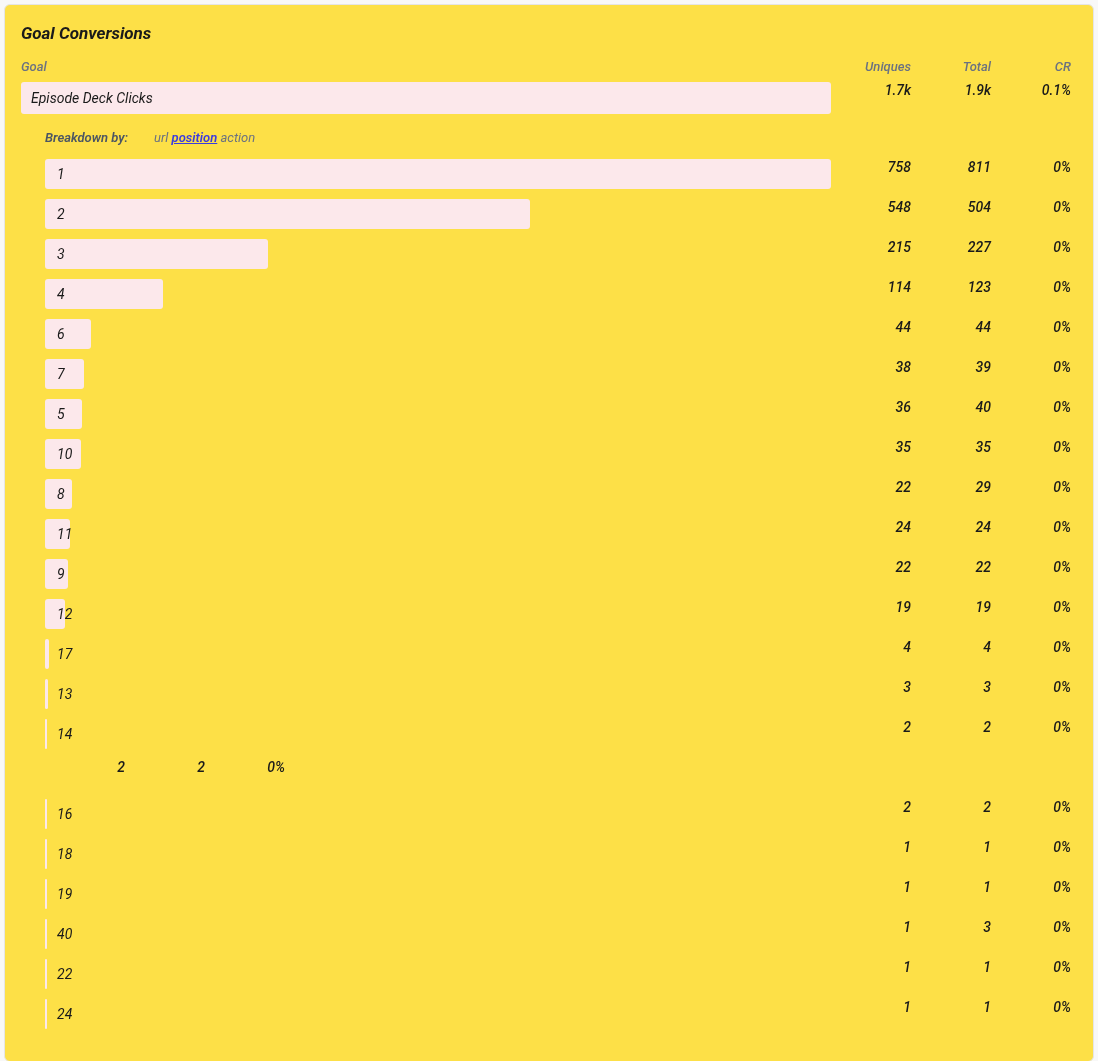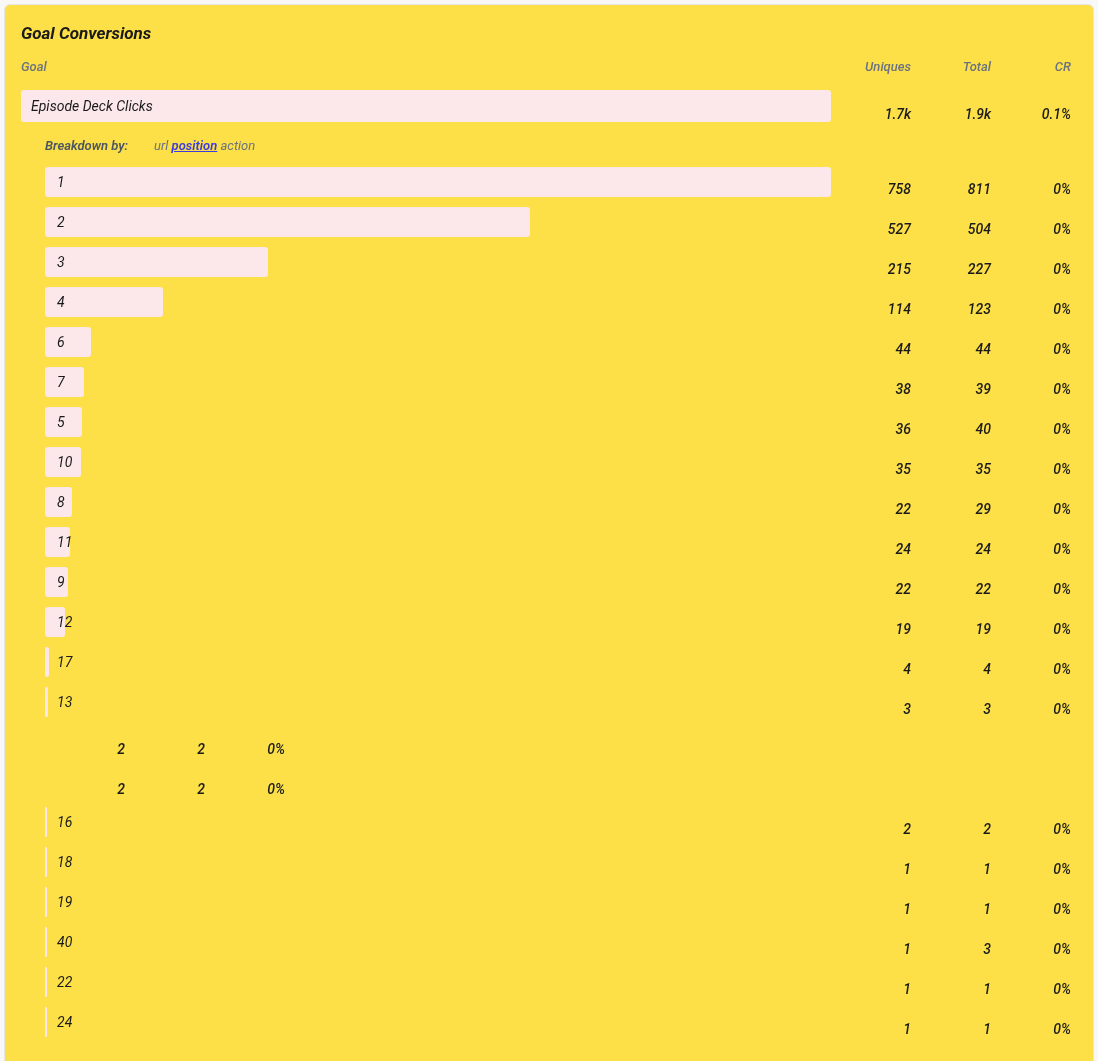--- a/index.html
+++ b/index.html
@@ -23,32 +23,32 @@
     font-weight: 700;
     color: #1a1a1a;
     margin-bottom: 16px;
   }
   .header-row {
     display: flex;
     align-items: center;
     color: #6b7280;
     font-size: 13px;
     font-weight: 500;
-    margin-bottom: 16px;
+    margin-bottom: 8px;
   }
   .header-row .col-goal {
     flex: 1;
   }
   .col-uniques { width: 80px; text-align: right; }
   .col-total   { width: 80px; text-align: right; }
   .col-cr      { width: 80px; text-align: right; }
 
   .goal-row {
     display: flex;
-    align-items: flex-end;
+    align-items: flex-start;
     height: 32px;
     margin-bottom: 8px;
   }
   .bar-wrap {
     flex: 1;
     position: relative;
     height: 32px;
     display: flex;
     align-items: center;
   }
@@ -141,21 +141,21 @@
           </div>
           <div class="col-uniques val-uniques">758</div>
           <div class="col-total val-total">811</div>
           <div class="col-cr val-cr">0%</div>
         </div>
         <div class="goal-row">
           <div class="bar-wrap">
             <div class="bar" style="width: 61.7414%;"></div>
             <div class="bar-label">2</div>
           </div>
-          <div class="col-uniques val-uniques">527</div>
+          <div class="col-uniques val-uniques">548</div>
           <div class="col-total val-total">504</div>
           <div class="col-cr val-cr">0%</div>
         </div>
         <div class="goal-row">
           <div class="bar-wrap">
             <div class="bar" style="width: 28.3641%;"></div>
             <div class="bar-label">3</div>
           </div>
           <div class="col-uniques val-uniques">215</div>
           <div class="col-total val-total">227</div>
@@ -254,20 +254,24 @@
         <div class="goal-row">
           <div class="bar-wrap">
             <div class="bar" style="width: 0.395778%;"></div>
             <div class="bar-label">13</div>
           </div>
           <div class="col-uniques val-uniques">3</div>
           <div class="col-total val-total">3</div>
           <div class="col-cr val-cr">0%</div>
         </div>
         <div class="goal-row">
+          <div class="bar-wrap">
+            <div class="bar" style="width: 0.3%;"></div>
+            <div class="bar-label">14</div>
+          </div>
           <div class="col-uniques val-uniques">2</div>
           <div class="col-total val-total">2</div>
           <div class="col-cr val-cr">0%</div>
         </div>
         <div class="goal-row">
           <div class="col-uniques val-uniques">2</div>
           <div class="col-total val-total">2</div>
           <div class="col-cr val-cr">0%</div>
         </div>
         <div class="goal-row">

